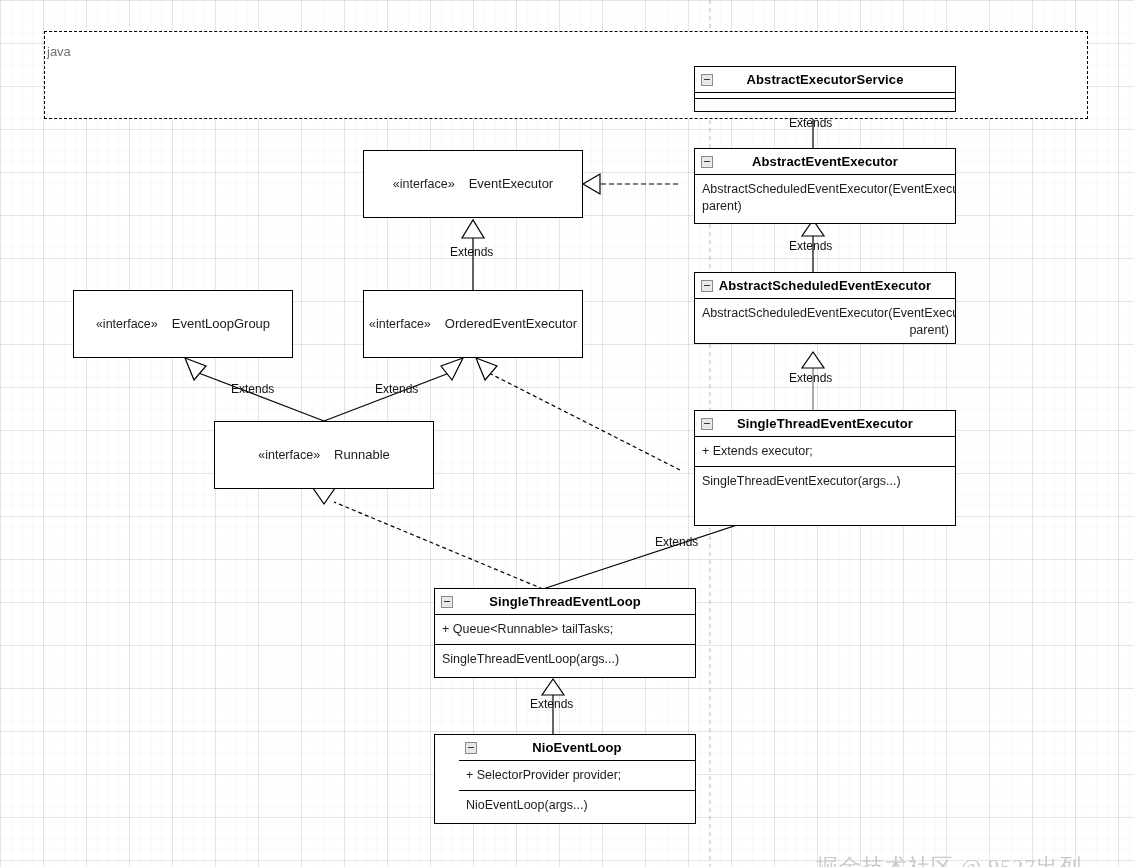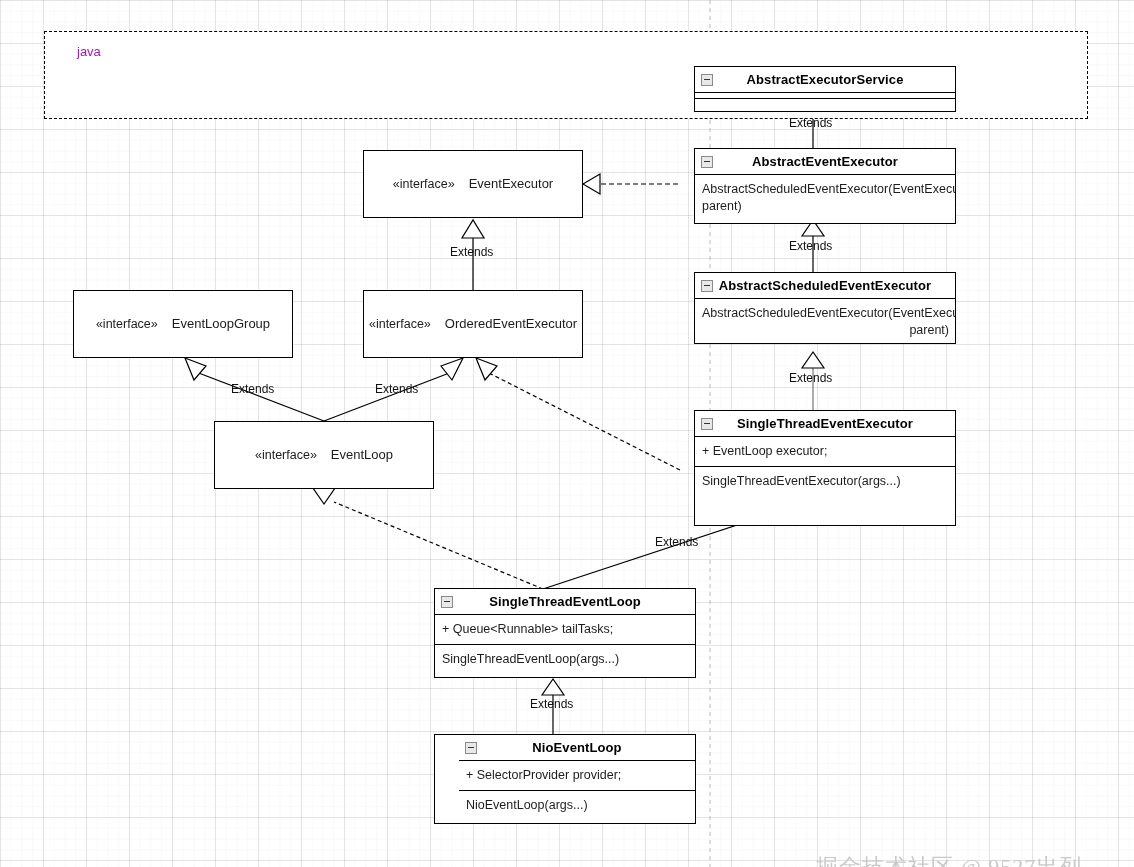--- a/index.html
+++ b/index.html
@@ -38,24 +38,24 @@
 
   
   .package {
     position: absolute;
     border: 1px dashed #000;
     background: #ffffff;
     box-sizing: border-box;
   }
   .package-label {
     position: absolute;
-    left: 32px;
+    left: 2px;
     top: 12px;
     font-size: 13px;
-    color: #a21caf;
+    color: #737373;
   }
 
   
   .cbox {
     position: absolute;
     box-sizing: border-box;
     border: 1.4px solid #000;
     background: #ffffff;
     margin-left: 12px;
   }
@@ -238,21 +238,21 @@
     </div>
     <div class="compart last">AbstractScheduledEventExecutor(EventExecut
 parent)</div>
   </div>
 
   <div class="cbox" style="left:682px; top:410px; width:262px; height:116px;">
     <div class="hdr">
       <span class="minus-icon"></span>
       <span class="title">SingleThreadEventExecutor</span>
     </div>
-    <div class="compart">+ EventLoop executor;</div>
+    <div class="compart">+ Extends executor;</div>
     <div class="compart last">SingleThreadEventExecutor(args...)</div>
   </div>
 
   <div class="cbox" style="left:422px; top:588px; width:262px; height:90px;">
     <div class="hdr">
       <span class="minus-icon"></span>
       <span class="title">SingleThreadEventLoop</span>
     </div>
     <div class="compart">+ Queue&lt;Runnable&gt; tailTasks;</div>
     <div class="compart last">SingleThreadEventLoop(args...)</div>
@@ -277,21 +277,21 @@
     <span class="iname">EventLoopGroup</span>
   </div>
 
   <div class="ibox" style="left:363px; top:290px; width:220px; height:68px;">
     <span class="stereo">«interface»</span>
     <span class="iname">OrderedEventExecutor</span>
   </div>
 
   <div class="ibox" style="left:214px; top:421px; width:220px; height:68px;">
     <span class="stereo">«interface»</span>
-    <span class="iname">EventLoop</span>
+    <span class="iname">Runnable</span>
   </div>
 
   <span class="elabel" style="left:789px; top:116px;">Extends</span>
 
   <span class="elabel" style="left:450px; top:245px;">Extends</span>
 
   <span class="elabel" style="left:789px; top:239px;">Extends</span>
 
   <span class="elabel" style="left:789px; top:371px;">Extends</span>
 

